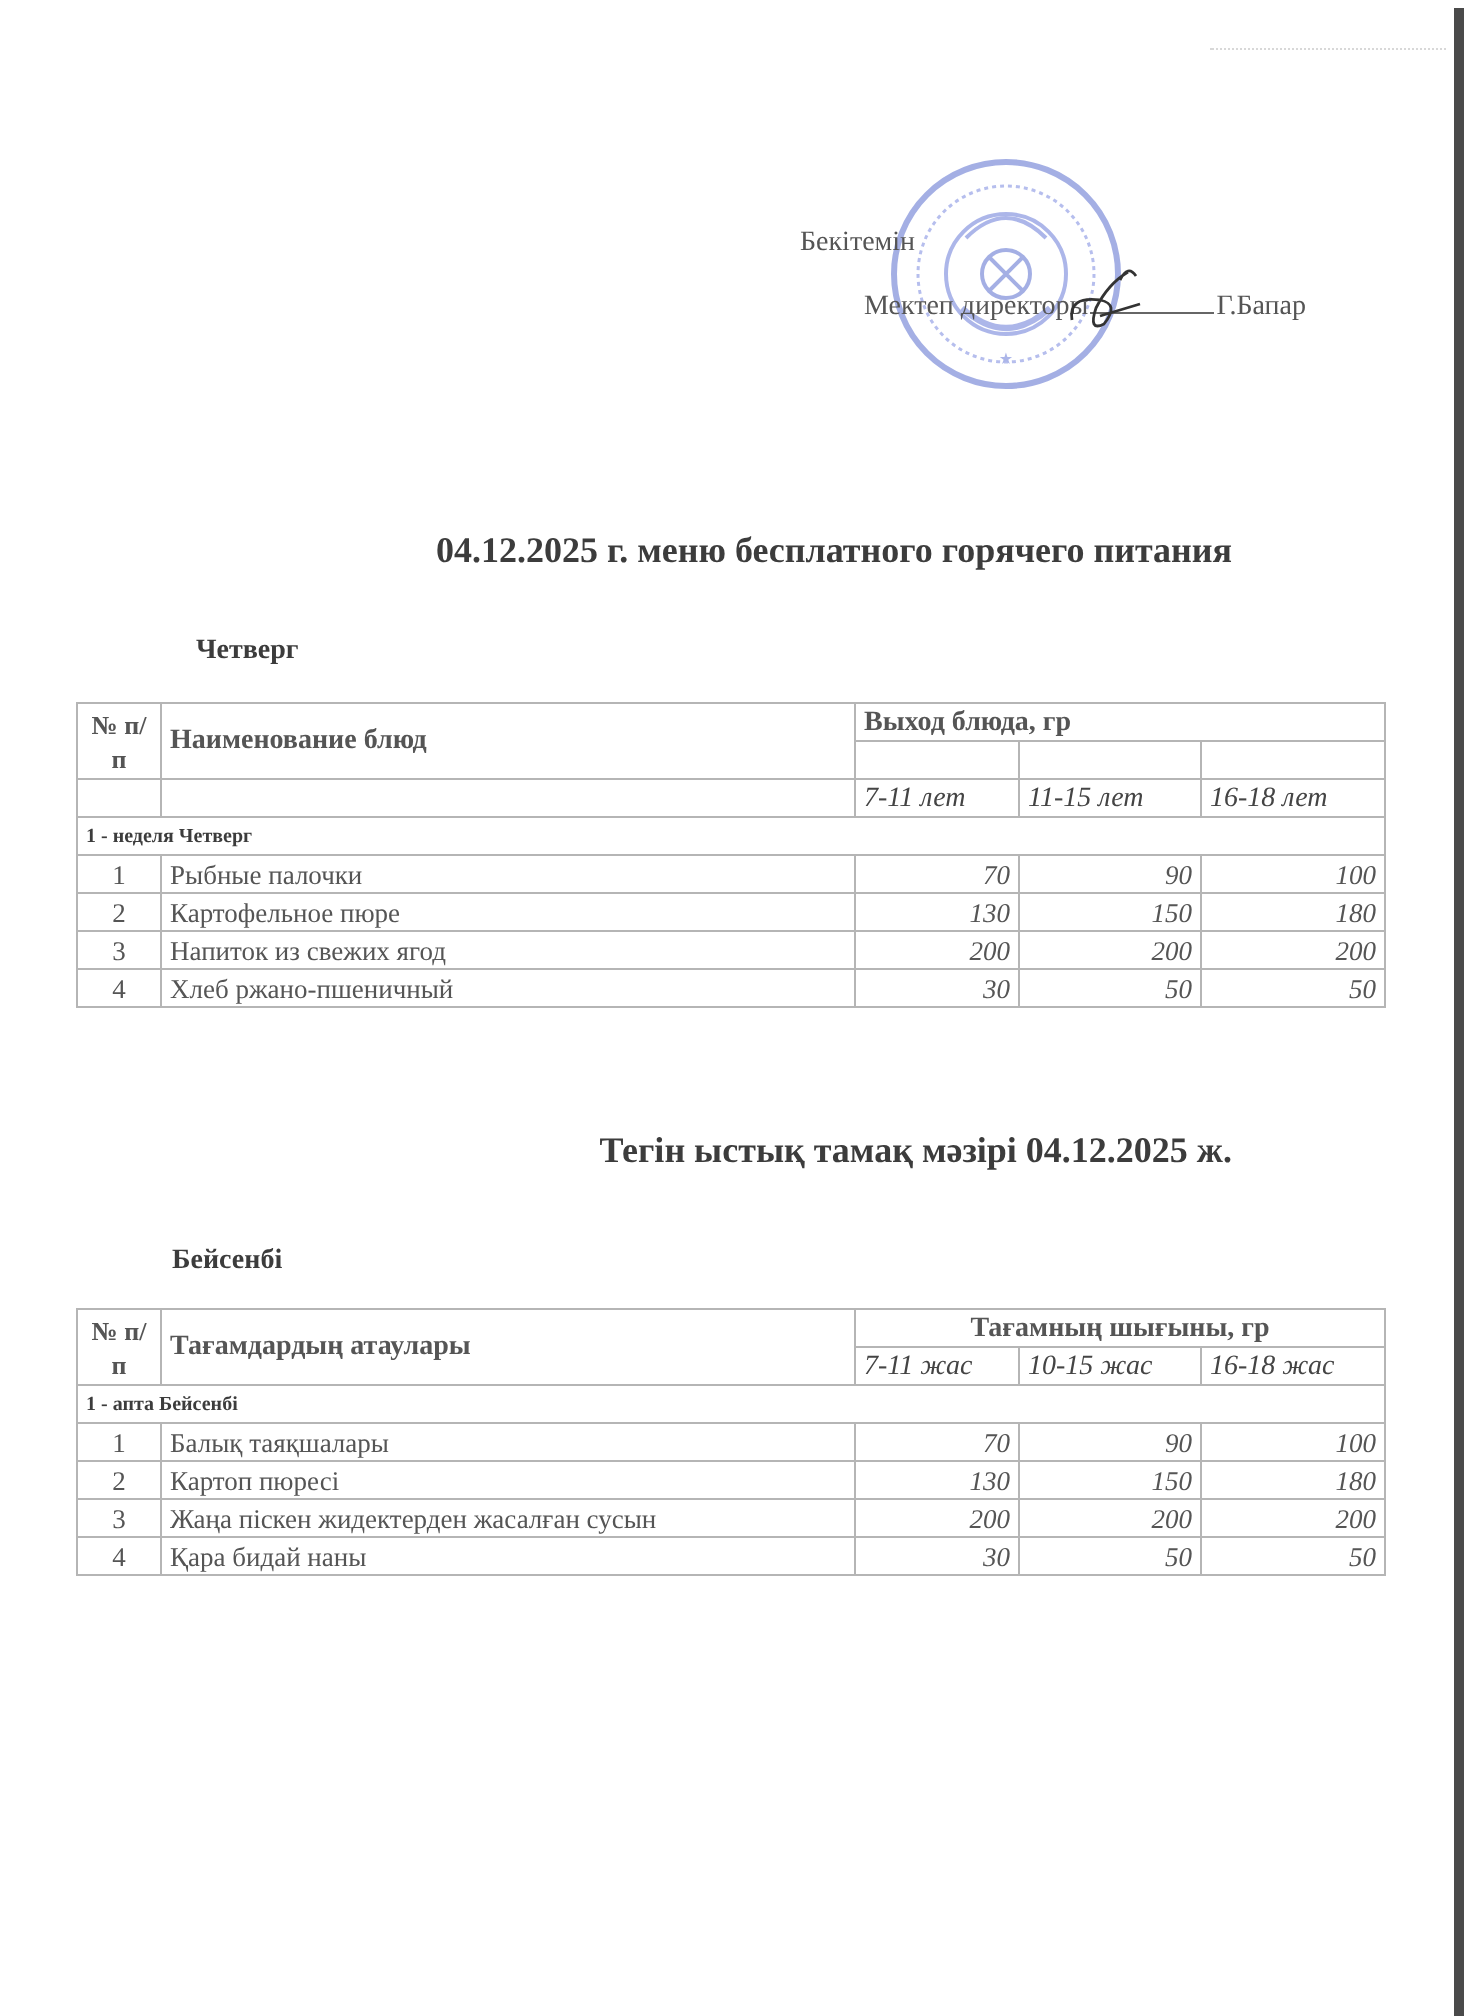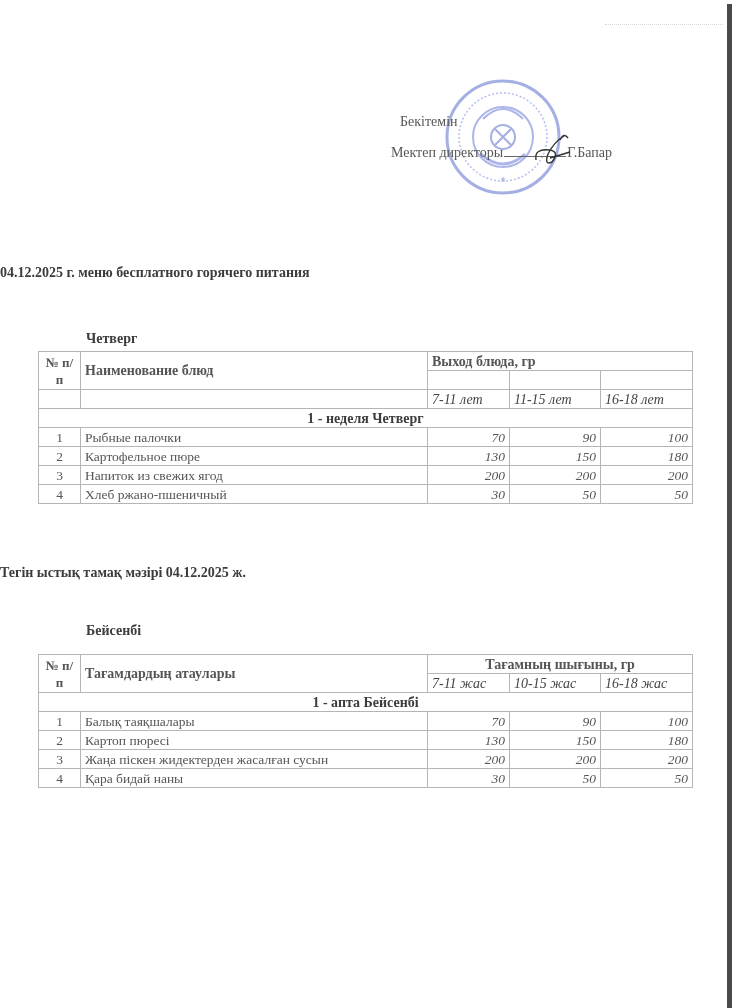--- a/index.html
+++ b/index.html
@@ -8,49 +8,49 @@
       background: #ffffff; color: #3a3a3a;
       font-family: "Liberation Serif", "DejaVu Serif", serif;
     }
     .edge-strip { position: absolute; right: 0; top: 4px; width: 5px; height: 1004px; background: #4a4a4a; }
     .top-dots { position: absolute; left: 605px; top: 24px; width: 118px; border-top: 1px dotted #d8d8d8; }
 
     .stamp { position: absolute; left: 443px; top: 74px; width: 120px; height: 126px; opacity: 0.55; }
 
     .approval { position: absolute; font-size: 14px; color: #555; }
     .approve-title { left: 400px; top: 114px; }
-    .approve-line { left: 391px; top: 144px; }
+    .approve-line { left: 432px; top: 144px; }
     .approve-line .blank { display: inline-block; width: 62px; border-bottom: 1px solid #666; margin: 0 1px; height: 12px; }
     .signature { position: absolute; left: 530px; top: 130px; width: 50px; height: 40px; }
 
-    .heading { position: absolute; left: 0; width: 616px; text-align: left; font-weight: bold; font-size: 14px; color: #3c3c3c; }
+    .heading { position: absolute; left: 0; width: 616px; text-align: right; font-weight: bold; font-size: 18px; color: #3c3c3c; }
     .heading-ru { top: 265px; }
     .heading-kz { top: 565px; }
     .day { position: absolute; left: 86px; font-weight: bold; font-size: 14px; color: #3c3c3c; }
-    .day-ru { top: 331px; }
+    .day-ru { top: 318px; margin-left: 12px; }
     .day-kz { top: 623px; }
 
     table.menu {
       position: absolute; left: 38px; width: 654px; border-collapse: collapse;
       font-size: 13.5px; color: #555; table-layout: fixed;
     }
     table.menu td { border: 1px solid #b5b5b5; padding: 0 4px; height: 18px; line-height: 17px; vertical-align: middle; }
     .t1 { top: 351px; }
     .t2 { top: 654px; }
     col.c-num { width: 42px; }
     col.c-name { width: 347px; }
     col.c-a { width: 82px; }
     col.c-b { width: 91px; }
     col.c-c { width: 92px; }
     td.num-h { text-align: center; font-weight: bold; font-size: 13px; line-height: 15px; }
     td.name-h { font-weight: bold; font-size: 14px; }
     td.out-h { font-weight: bold; font-size: 14px; padding-left: 4px; }
     td.out-h.center { text-align: center; }
     td.age { font-style: italic; text-align: left; font-size: 14px; color: #444; }
-    td.section { text-align: center; font-weight: bold; font-size: 14px; color: #3c3c3c; }
+    td.section { text-align: left; font-weight: bold; font-size: 10px; color: #3c3c3c; }
     td.idx { text-align: center; }
     td.val { text-align: right; font-style: italic; }
   </style>
 </head>
 <body>
 
 <div class="edge-strip"></div>
 <div class="top-dots"></div>
 
 <svg class="stamp" viewBox="0 0 120 126">

